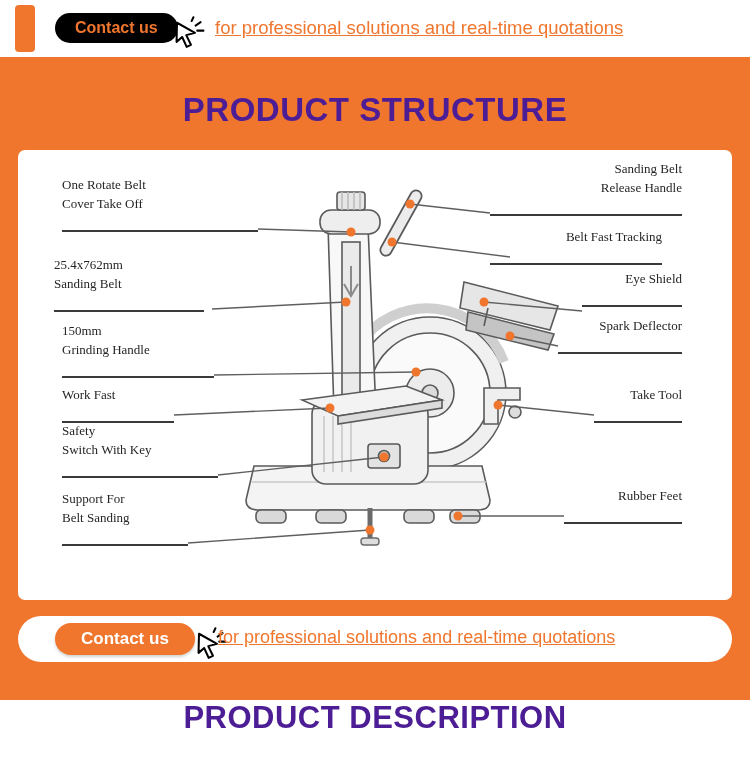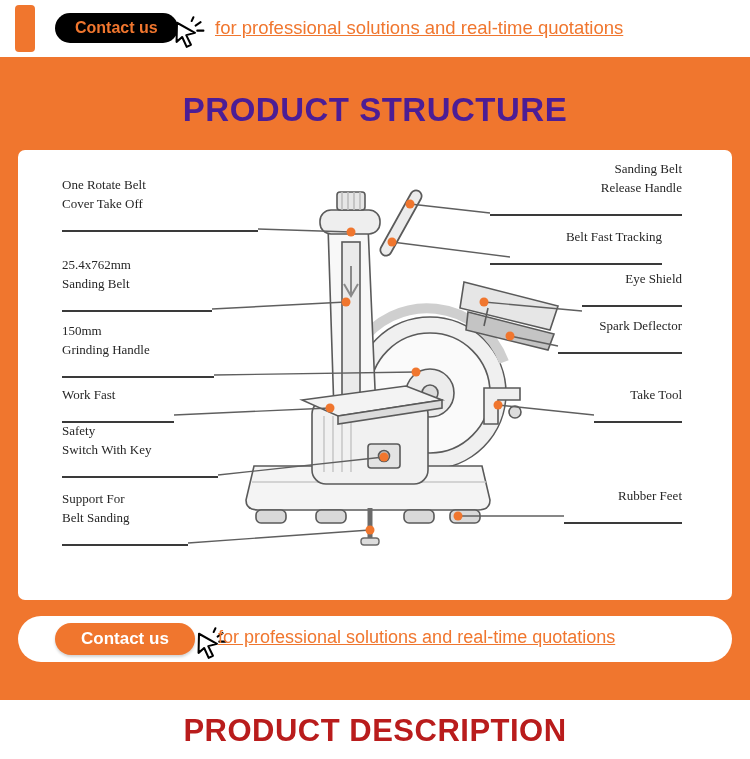--- a/index.html
+++ b/index.html
@@ -34,21 +34,21 @@
   .lbl.right{text-align:right;}
 
   
   .contactbar{position:absolute;left:18px;top:559px;width:714px;height:46px;background:#fff;border-radius:23px;}
   .contactbar .pill{left:37px;top:7px;height:32px;padding:0 26px;border-radius:16px;background:var(--orange);color:#fff;font-size:17px;box-shadow:0 2px 3px rgba(0,0,0,.18);}
   .contactbar .cursor{left:172px;top:11px;width:36px;height:36px;}
   .contactbar .tagline{left:200px;top:11px;font-size:18px;}
 
   
   .description{position:absolute;left:0;top:700px;width:750px;height:59px;background:#fff;}
-  .description h2{padding-top:13px;text-align:center;color:#b91c1c;font-size:31px;font-weight:800;letter-spacing:.5px;}
+  .description h2{padding-top:0;text-align:center;color:#4c1d95;font-size:31px;font-weight:800;letter-spacing:.5px;}
 </style>
 </head>
 <body>
 
 <div class="page">
 
   <div class="topbar">
     <div class="stripe"></div>
     <div class="pill">
       <span>Contact us</span>
@@ -159,21 +159,21 @@
           <circle cx="374" cy="92" r="4.5"></circle>
           <circle cx="466" cy="152" r="4.5"></circle>
           <circle cx="492" cy="186" r="4.5"></circle>
           <circle cx="480" cy="255" r="4.5"></circle>
           <circle cx="440" cy="366" r="4.5"></circle>
         </g>
       </svg>
 
       <div class="lbl" style="left:44px;top:26px;width:196px">One Rotate Belt
 Cover Take Off</div>
-      <div class="lbl" style="left:44px;top:106px;width:150px">25.4x762mm
+      <div class="lbl" style="left:36px;top:106px;width:150px">25.4x762mm
 Sanding Belt</div>
       <div class="lbl" style="left:44px;top:172px;width:152px">150mm
 Grinding Handle</div>
       <div class="lbl" style="left:44px;top:236px;width:112px">Work Fast</div>
       <div class="lbl" style="left:44px;top:340px;width:126px">Support For
 Belt Sanding</div>
       <div class="lbl" style="left:44px;top:272px;width:156px">Safety
 Switch With Key</div>
 
       <div class="lbl right" style="left:472px;top:10px;width:192px">Sanding Belt

